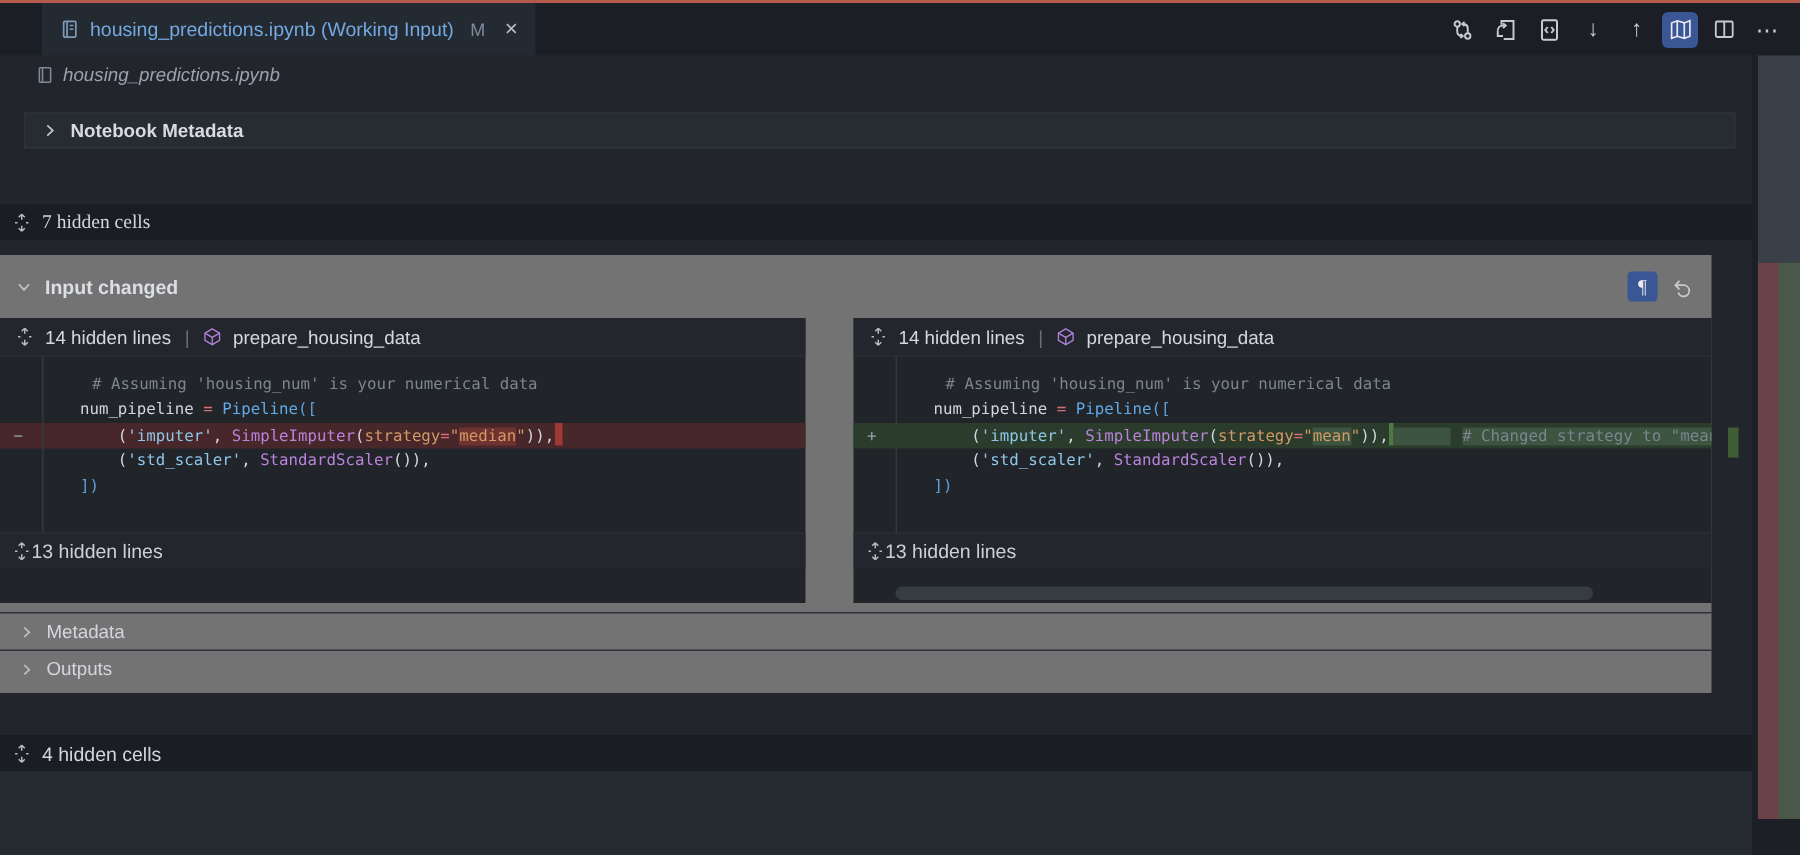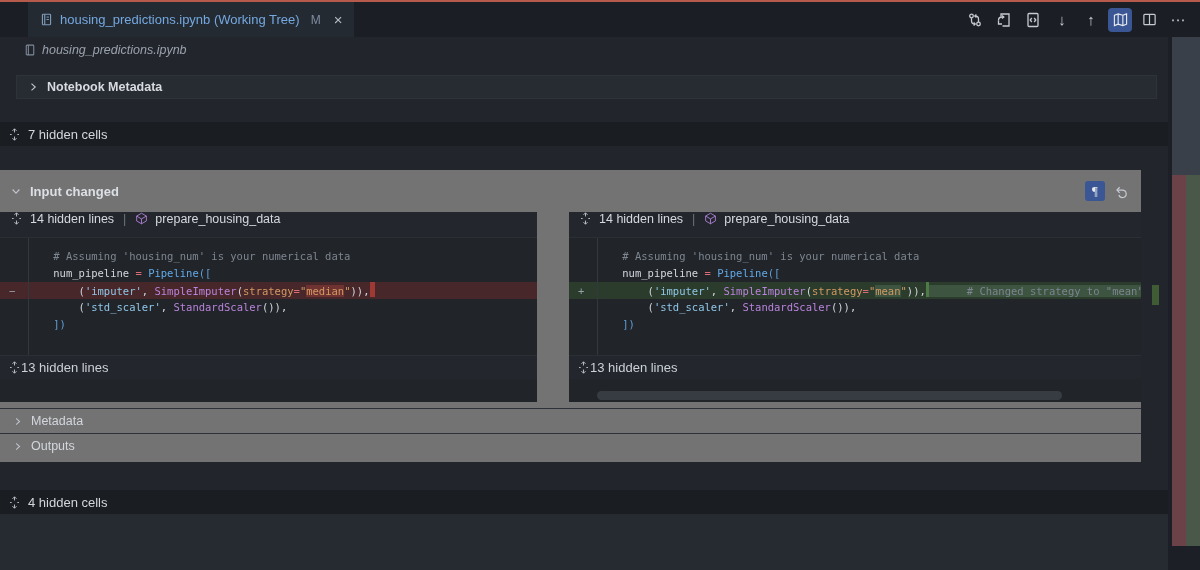--- a/index.html
+++ b/index.html
@@ -31,52 +31,52 @@
 
   .main { position:absolute; top:62px; left:0; width:1168px; bottom:0; background:#22262c; }
 
   .nbmeta-row { position:absolute; top:13px; left:16px; width:1141px; height:24px;
                 background:#272b32; border:1px solid #2e333b; display:flex; align-items:center;
                 padding-left:10px; gap:8px; color:#d8dbe0; font-size:12.5px; font-weight:bold; }
 
   .hidden-row { position:absolute; left:0; width:1168px; height:24px; background:#1a1d22;
                 display:flex; align-items:center; padding-left:8px; gap:7px;
                 color:#d3d7dd; font-size:13px; cursor:pointer; }
-  .hidden-row.top { top:60px; }
+  .hidden-row.top { top:74px;font-family:Liberation Serif, serif; }
   .hidden-row.bottom { top:428px; }
   .below-strip { position:absolute; top:452px; left:0; width:1168px; bottom:0; background:#262a31; }
 
   
   .card { position:absolute; top:108px; left:0; width:1141px; height:292px; background:#737373; }
   .card-header { height:42px; display:flex; align-items:center; padding:0 10px; gap:8px; }
   .card-title { color:#dcdfe4; font-size:13px; font-weight:bold; }
   .card-actions { margin-left:auto; display:flex; align-items:center; gap:6px; }
   .pilcrow-btn { width:20px; height:20px; background:#3a5694; color:#e8eaee; border-radius:3px;
                  display:flex; align-items:center; justify-content:center;
                  font-size:13px; font-family:"Liberation Serif", serif; cursor:pointer; }
   .revert-btn { width:20px; height:20px; display:flex; align-items:center; justify-content:center;
                 color:#c6cad1; cursor:pointer; }
 
   .diff { display:flex; height:190px; }
   .pane { background:#212529; display:flex; flex-direction:column; overflow:hidden; }
   .pane.left  { width:537px; }
   .pane.right { width:572px; position:relative; }
   .pane-gap { width:32px; }
   .pane-header { height:26px; background:#23272d; border-bottom:1px solid #2a2e35;
-                 display:flex; padding-left:10px; gap:7px;
+                 display:flex; align-items:center; padding-left:10px; gap:7px;
                  font-size:12.5px; color:#d5d9df; cursor:pointer; }
   .pane-sep { color:#6b717b; padding:0 2px; }
   .code { position:relative; padding:10px 0 22px 0; }
   .code::before { content:""; position:absolute; left:28px; top:0; bottom:0; width:1px; background:#33383f; }
   .code-line { font:10.5px/17px "DejaVu Sans Mono", monospace; white-space:pre; height:17px; }
   .code-line .gutter { display:inline-block; width:28px; padding-left:9px; color:#9aa0a8; }
   .code-line.del { background:#47272a; }
   .code-line.add { background:#2b3b2c; }
   .line-content { white-space:pre; }
-  .tk-comment { color:#7d8590; }
+  .tk-comment { color:#7d8590;margin-left:8px; }
   .tk-plain { color:#d2d6de; }
   .tk-operator { color:#d96c75; }
   .tk-class-blue { color:#62a9e8; }
   .tk-class-purple { color:#bb83dd; }
   .tk-string-blue { color:#8fc7e8; }
   .tk-param-orange { color:#d39a63; }
   .tk-string-orange { color:#d39a63; }
   .tk-bracket-blue { color:#5f9fd8; }
   .hl-d { background:#6e3231; }
   .hl-a { background:#3c5440; }
@@ -115,21 +115,21 @@
   <div class="tabbar">
     <div class="tab">
       <span class="icon-book">
         <svg width="13" height="13" viewBox="0 0 16 16">
             <rect x="3" y="1.5" width="10" height="13" rx="1" fill="none" stroke="#7d9ab8" stroke-width="1.4"></rect>
             <line x1="5.8" y1="1.5" x2="5.8" y2="14.5" stroke="#7d9ab8" stroke-width="1.4"></line>
             <line x1="8" y1="5" x2="11" y2="5" stroke="#7d9ab8" stroke-width="1.2"></line>
             <line x1="8" y1="8" x2="11" y2="8" stroke="#7d9ab8" stroke-width="1.2"></line>
           </svg>
       </span>
-      <span class="tab-title">housing_predictions.ipynb (Working Tree)</span>
+      <span class="tab-title">housing_predictions.ipynb (Working Input)</span>
       <span class="tab-badge">M</span>
       <span class="tab-close">×</span>
     </div>
     <div class="toolbar">
       <span class="tb-btn">
         <svg width="16" height="16" viewBox="0 0 16 16" fill="none" stroke="#c6cad1" stroke-width="1.3">
             <circle cx="4.5" cy="4" r="1.8"></circle>
             <circle cx="11.5" cy="12" r="1.8"></circle>
             <path d="M4.5 6v3c0 2 1.5 3 3.5 3"></path>
             <path d="M6.6 10.6 8.2 12l-1.6 1.4"></path>

